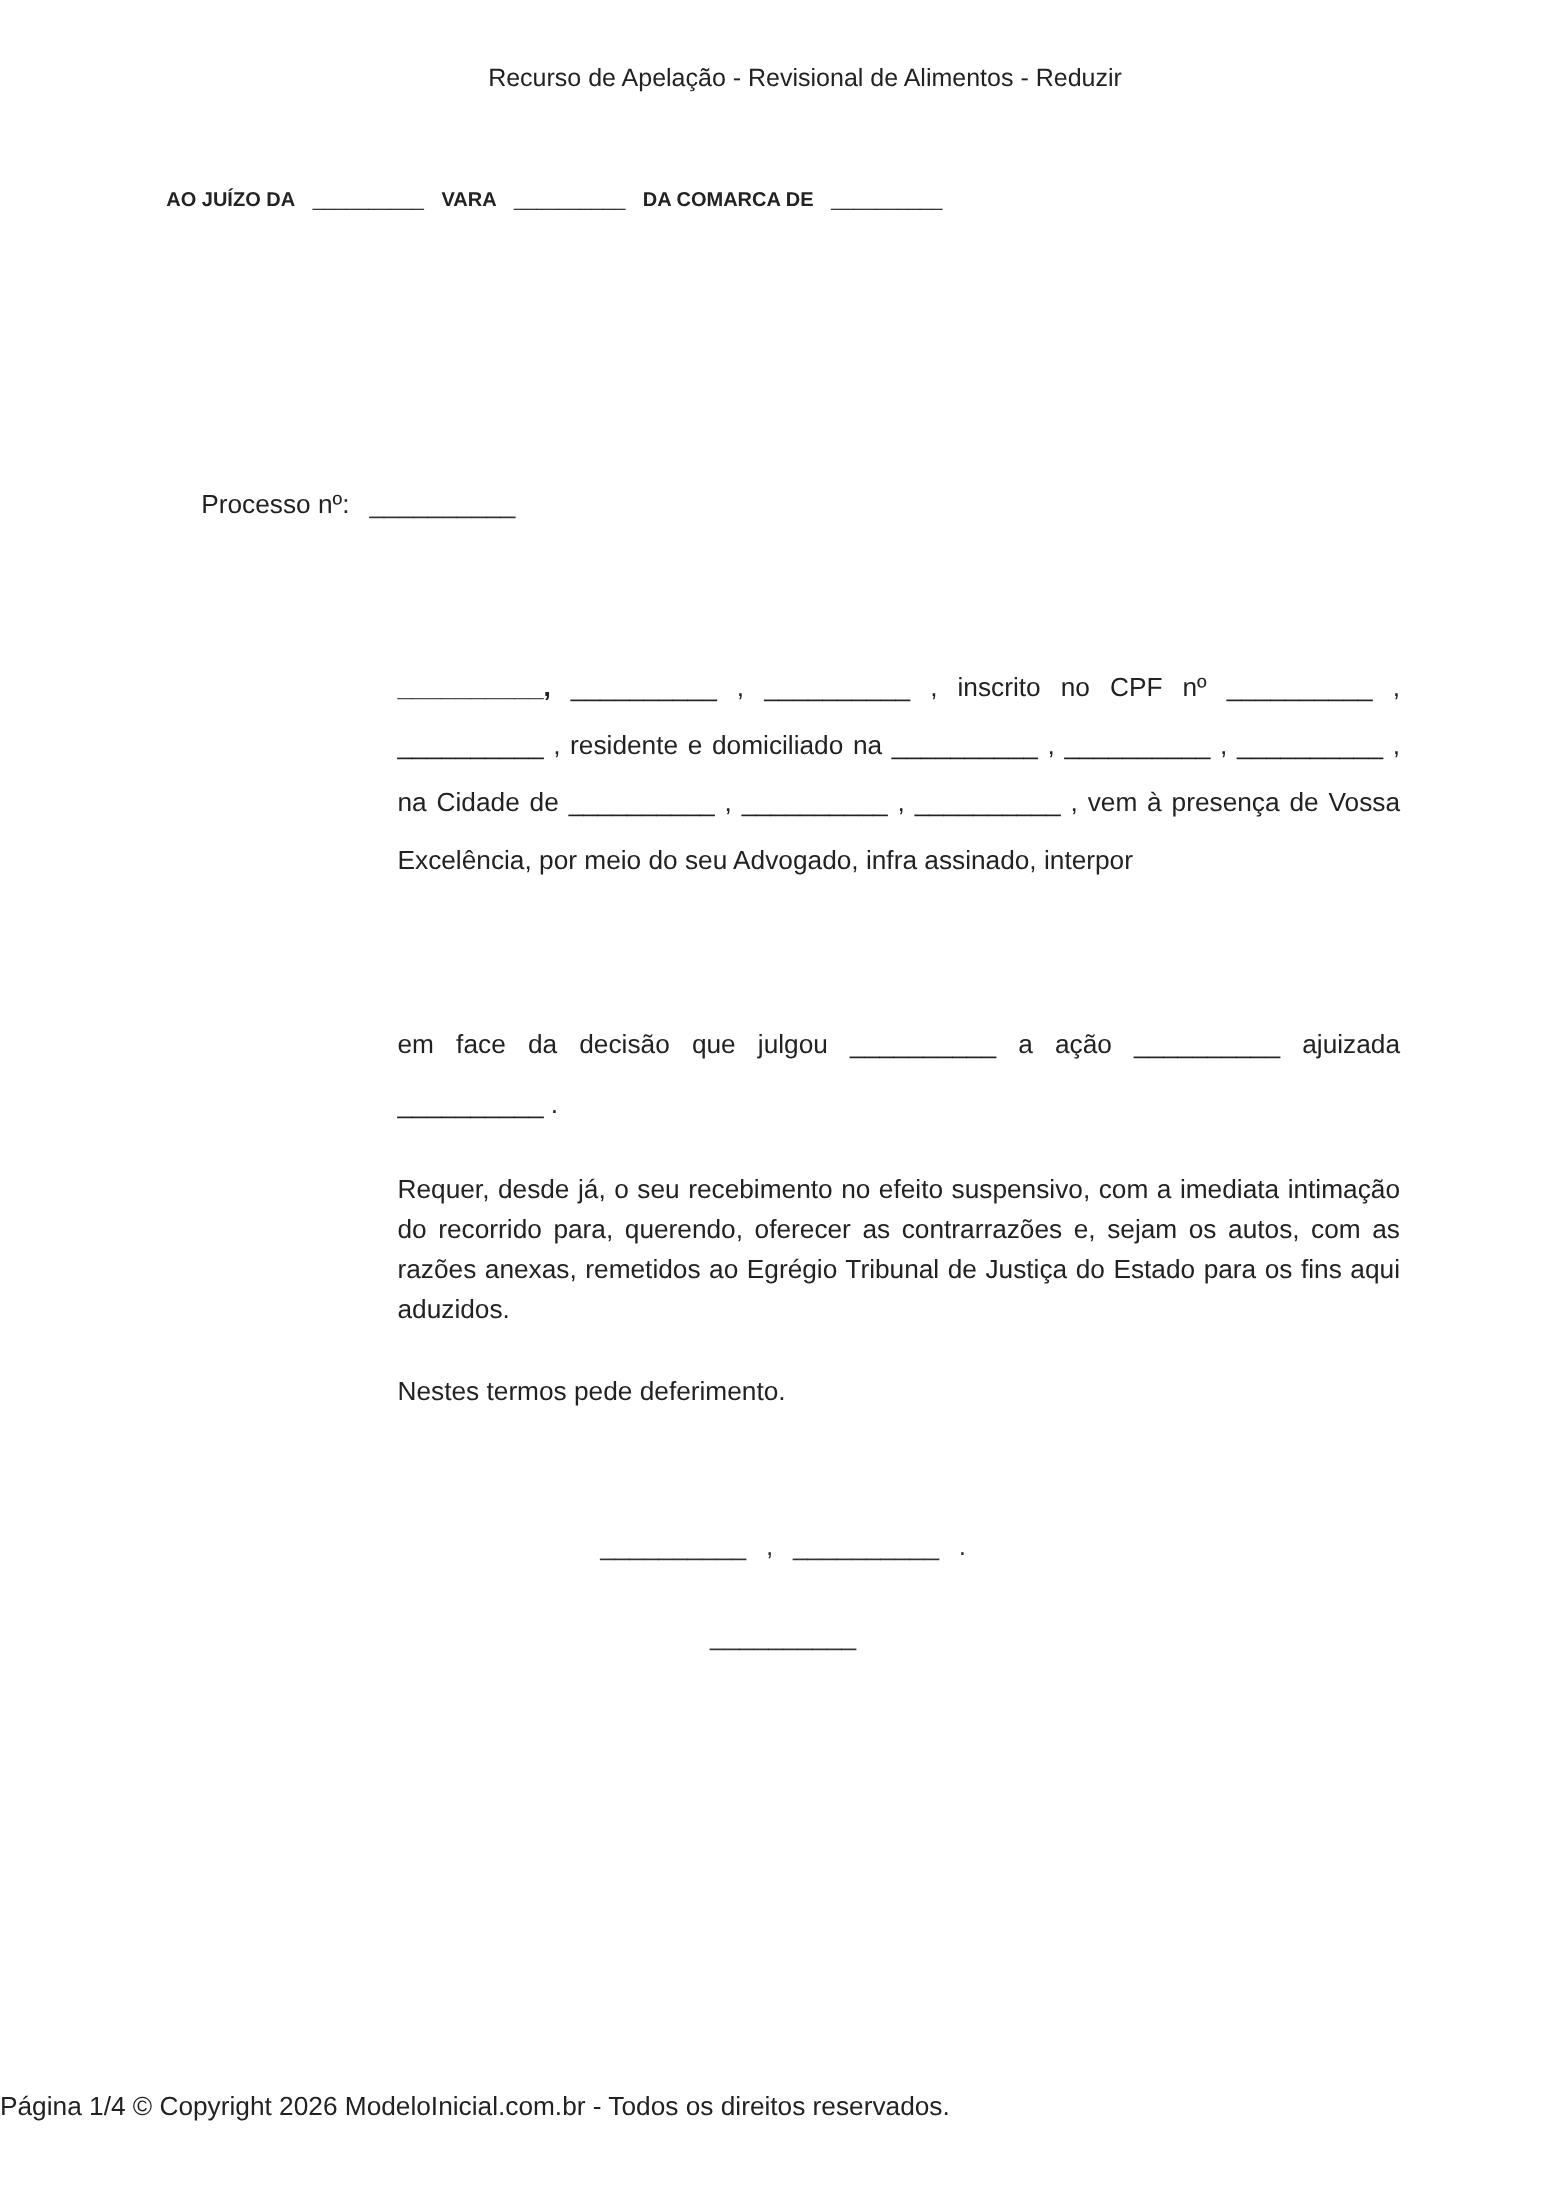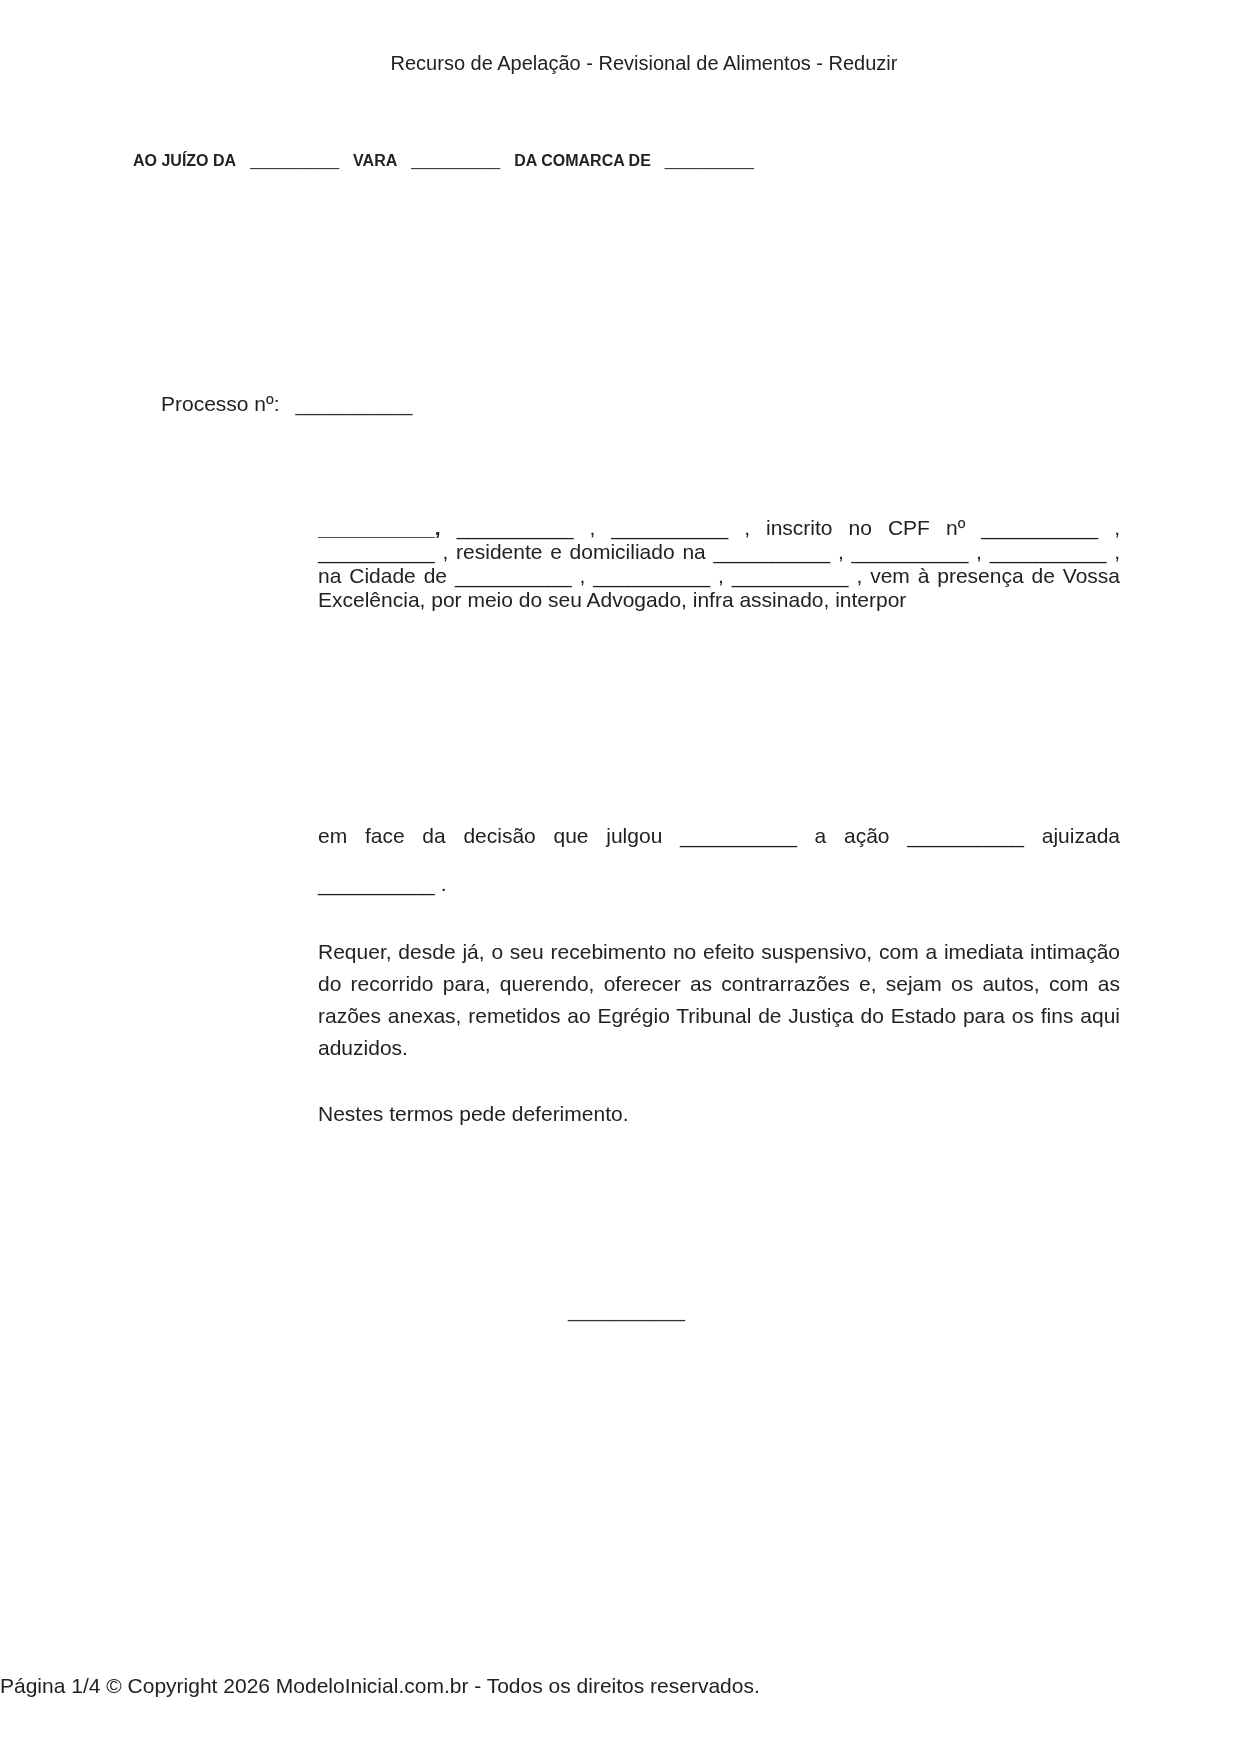--- a/index.html
+++ b/index.html
@@ -36,21 +36,21 @@
     margin-left: 28px;
   }
   .process .blank { margin-left: 16px; color: #333; }
   .para {
     position: absolute;
     left: 318px; width: 802px;
     font-size: 21px;
     text-align: justify;
     margin: 0;
   }
-  .parties { top: 516px; line-height: 24px; }
+  .parties { top: 528px; line-height: 46px; }
   .seg-bold { font-weight: bold; }
   .doc-heading {
     position: absolute;
     top: 756px; left: 318px; width: 802px;
     text-align: center;
     font-size: 22px;
     font-weight: bold;
   }
   .emface { top: 812px; line-height: 48px; }
   .requer { top: 936px; line-height: 32px; }
@@ -93,18 +93,19 @@
 
   <p class="para parties"><span class="seg-bold">__________,</span><span> __________ , __________ , inscrito no CPF nº __________ , __________ , residente e domiciliado na __________ , __________ , __________ , na Cidade de __________ , __________ , __________ , vem à presença de Vossa Excelência, por meio do seu Advogado, infra assinado, interpor</span></p>
 
 
   <p class="para requer">Requer, desde já, o seu recebimento no efeito suspensivo, com a imediata intimação do recorrido para, querendo, oferecer as contrarrazões e, sejam os autos, com as razões anexas, remetidos ao Egrégio Tribunal de Justiça do Estado para os fins aqui aduzidos.</p>
 
   <p class="para emface">em face da decisão que julgou __________ a ação __________ ajuizada __________ .</p>
 
   <div class="closing">Nestes termos pede deferimento.</div>
 
+  <div class="dateline">__________ , __________ .</div>
 
   <div class="signline">__________</div>
 
   <div class="footer">Página 1/4 © Copyright 2026 ModeloInicial.com.br - Todos os direitos reservados.</div>
 
 </div>
 
 </body></html>

